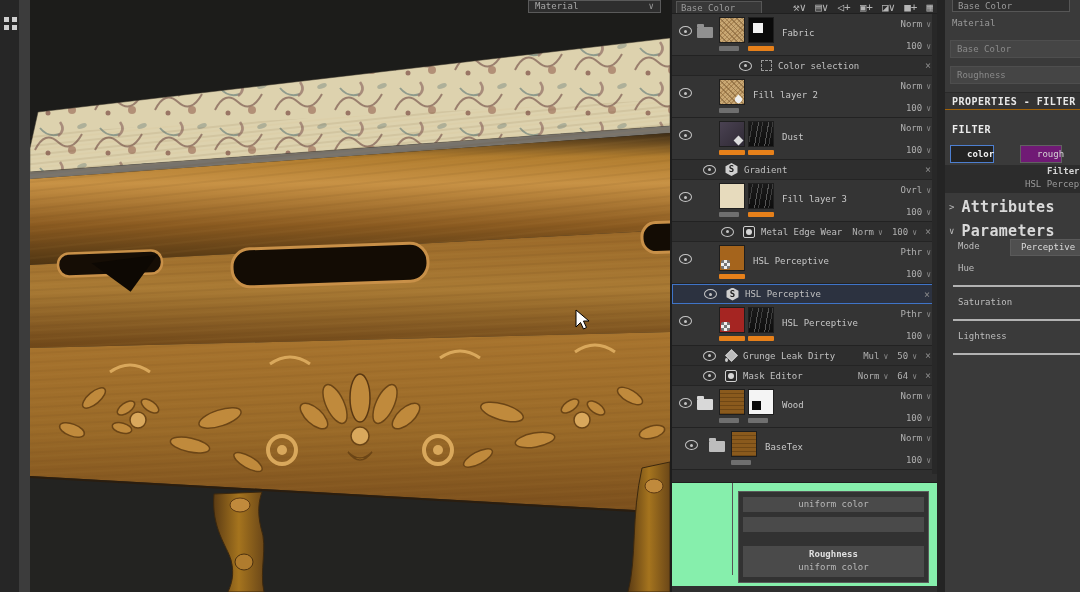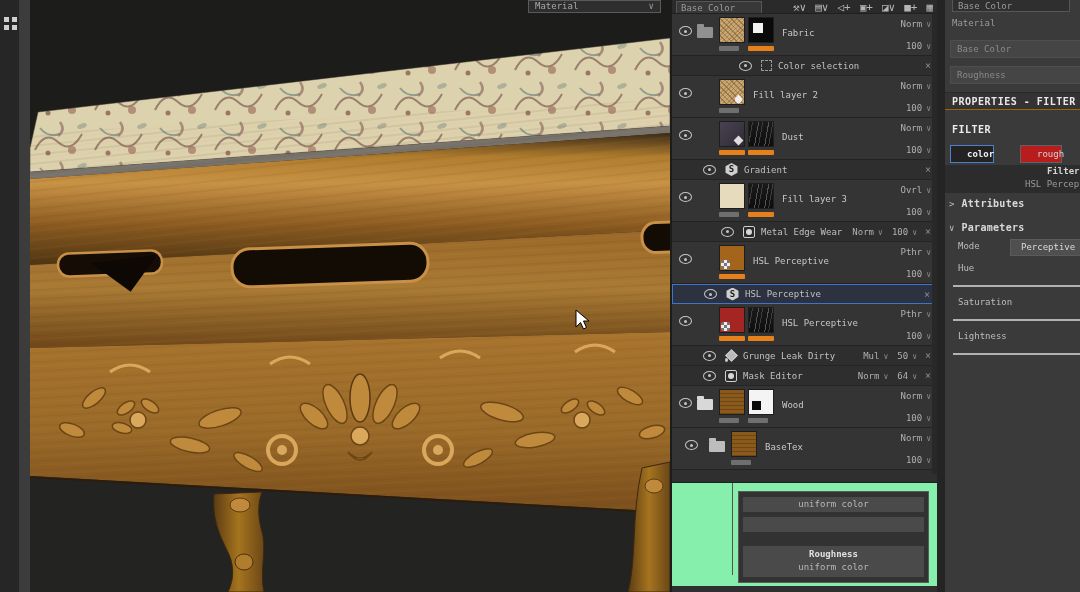--- a/index.html
+++ b/index.html
@@ -120,27 +120,27 @@
   .plabel{color:#9a9a9a;font-size:9px;margin:0 0 0 7px;}
   #chlabel{position:absolute;left:0;top:18px;}
   .chitem{position:absolute;left:5px;width:140px;height:18px;background:#454545;border:1px solid #4e4e4e;
     color:#8a8a8a;font-size:9px;line-height:16px;padding:0 6px;cursor:pointer;}
   #propshdr{position:absolute;left:0;top:92px;width:100%;height:18px;background:#333;
     border-top:1px solid #2a2a2a;border-bottom:1px solid #a16207;color:#e8e8e8;font-weight:bold;
     font-size:10px;line-height:17px;padding-left:7px;letter-spacing:.5px;white-space:nowrap;}
   #filterlbl{position:absolute;left:7px;top:124px;color:#ececec;font-weight:bold;font-size:10px;letter-spacing:.5px;}
   .fbtn{position:absolute;top:145px;height:18px;font-size:9px;line-height:16px;text-align:center;cursor:pointer;padding-left:16px;}
   #fbtn-color{left:5px;width:44px;background:#232323;border:1px solid #4d7fd0;color:#f0f0f0;font-weight:bold;}
-  #fbtn-rough{left:75px;width:42px;background:#b91c1c;border:1px solid #616161;color:#d5d5d5;}
+  #fbtn-rough{left:75px;width:42px;background:#701a75;border:1px solid #616161;color:#d5d5d5;}
   #fstack{position:absolute;left:0;top:165px;width:170px;height:28px;background:#2c2c2c;}
   #fstack .l1{position:absolute;left:102px;top:1px;color:#d5d5d5;font-weight:bold;font-size:9px;white-space:nowrap;}
   #fstack .l2{position:absolute;left:80px;top:14px;color:#9a9a9a;font-size:9px;white-space:nowrap;}
   .secrow{position:absolute;left:4px;display:flex;align-items:center;gap:7px;color:#d9d9d9;cursor:pointer;}
   .secrow .chv{color:#bbb;font-size:9px;}
-  .secrow .sname{font-weight:bold;font-size:10px;letter-spacing:.3px;}
+  .secrow .sname{font-weight:bold;font-size:15px;letter-spacing:.3px;}
   #modelbl{position:absolute;left:13px;top:241px;color:#bdbdbd;font-size:9px;}
   #modedrop{position:absolute;left:65px;top:239px;width:100px;height:17px;background:#4f4f4f;border:1px solid #5a5a5a;
     color:#dcdcdc;font-size:9px;line-height:15px;padding-left:10px;cursor:pointer;}
   .sliderlbl{position:absolute;left:13px;color:#bdbdbd;font-size:9px;}
   .slider{position:absolute;left:8px;width:140px;height:10px;cursor:pointer;}
   .slider .track{position:absolute;left:0;right:0;top:4px;height:2px;background:#b2b2b2;}
 
   
   #cursor{position:absolute;left:543px;top:308px;}
 </style>

